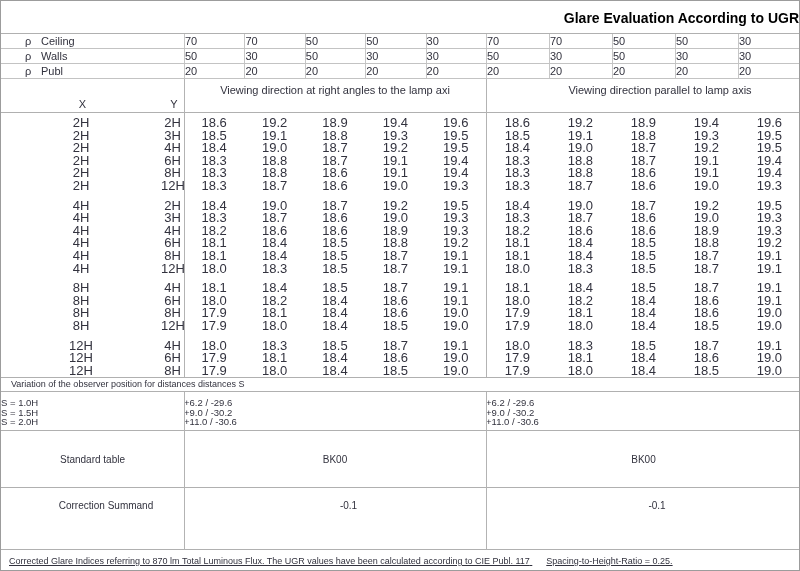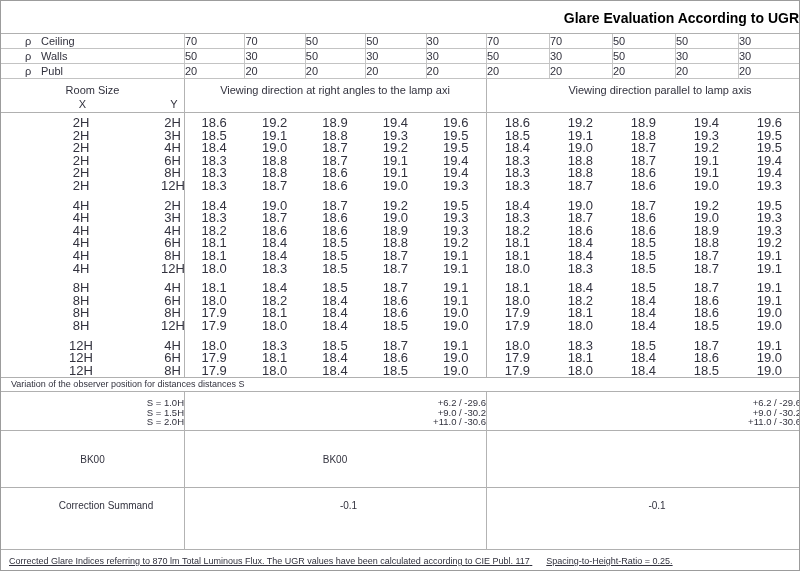--- a/index.html
+++ b/index.html
@@ -49,21 +49,21 @@
   
   .variation-bar {
     position:absolute; top:376px; left:0; width:100%; height:15px;
     border-top:1px solid #b0b0b0; border-bottom:1px solid #b0b0b0;
     font-size:9px; line-height:13px; padding-left:10px;
   }
 
   
   .s-section { position:absolute; top:391px; left:0; width:100%; height:39px; border-bottom:1px solid #b0b0b0; padding-top:6px; }
   .s-row { display:grid; grid-template-columns:183px 302px 315px; font-size:9.5px; line-height:9.5px; height:9.5px; }
-  .s-row div { text-align:right; }
+  .s-row div { text-align:left; }
 
   
   .grid3 { display:grid; grid-template-columns:183px 302px 315px; position:absolute; left:0; width:100%; font-size:10px; }
   .standard-row { top:430px; height:57px; border-bottom:1px solid #b0b0b0; align-items:center; }
   .correction-row { top:487px; height:62px; border-bottom:1px solid #b0b0b0; }
   .correction-row div { padding-top:12px;margin-left:27px; }
   .grid3 div { text-align:center; }
 
   
   .footer { position:absolute; top:549px; left:0; width:100%; height:22px; font-size:9px; padding:6px 2px 0 8px;text-decoration:underline; }
@@ -130,21 +130,20 @@
         <div class="refl-cell">20</div>
         <div class="refl-cell">20</div>
         <div class="refl-cell">20</div>
         <div class="refl-cell">20</div>
         <div class="refl-cell">20</div>
         <div class="refl-cell">20</div>
       </div>
     </div>
 
   <div class="head-block">
-    <div class="room-size-title">Room Size</div>
     <div class="x-label">X</div>
     <div class="y-label">Y</div>
     <div class="sec-head left">Viewing direction at right angles to the lamp axi</div>
     <div class="sec-head right">Viewing direction parallel to lamp axis</div>
   </div>
 
   <div class="data-area">
       <div class="data-block">
         <div class="data-row">
           <div class="cell-x">2H</div>
@@ -435,20 +434,21 @@
         <div>+9.0 / -30.2</div>
       </div>
       <div class="s-row">
         <div>S = 2.0H</div>
         <div>+11.0 / -30.6</div>
         <div>+11.0 / -30.6</div>
       </div>
     </div>
 
   <div class="grid3 standard-row">
+    <div>Standard table</div>
     <div>BK00</div>
     <div>BK00</div>
   </div>
 
   <div class="grid3 correction-row">
     <div>Correction Summand</div>
     <div>-0.1</div>
     <div>-0.1</div>
   </div>
 

